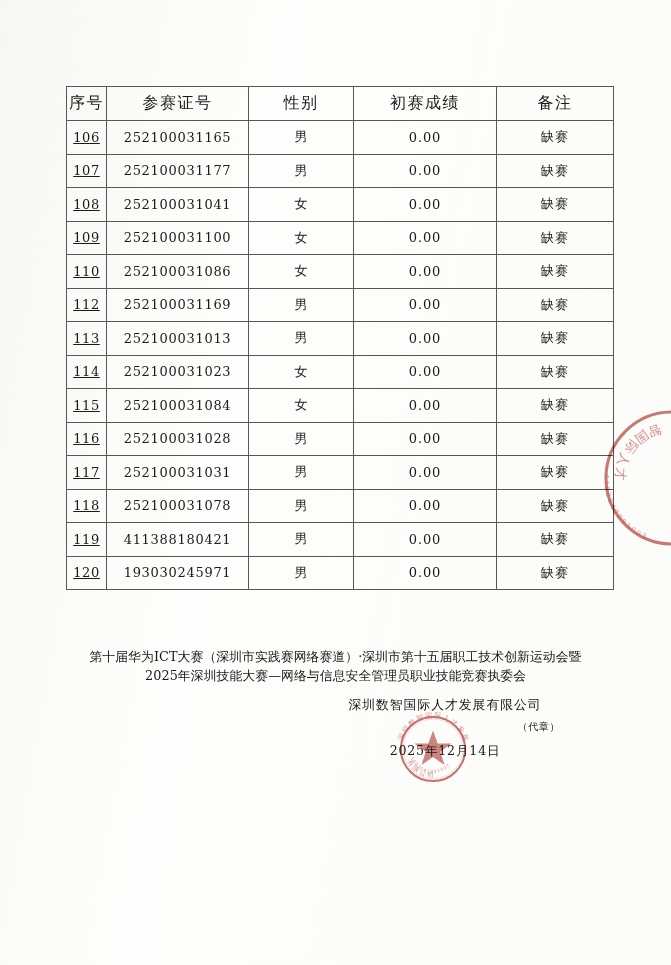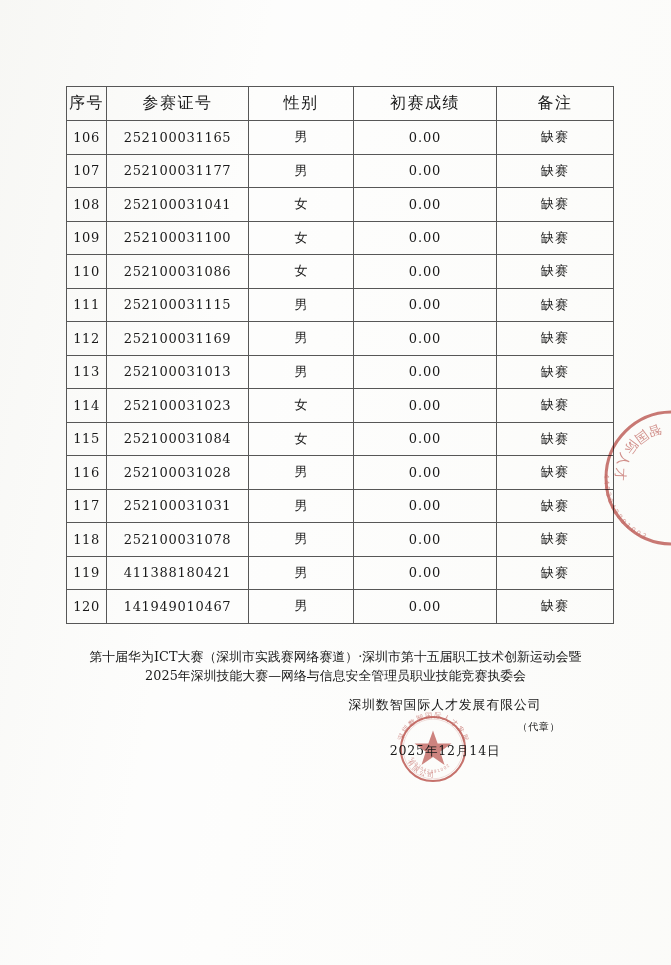--- a/index.html
+++ b/index.html
@@ -60,21 +60,21 @@
   table.grades td {
     height: 30.5px;
     font-size: 13px;
   }
   col.c-idx  { width: 40px; }
   col.c-cert { width: 142px; }
   col.c-sex  { width: 105px; }
   col.c-score{ width: 143px; }
   col.c-note { width: 117px; }
 
-  td.idx   { font-size: 12.5px; letter-spacing: 0.6px; font-family: "DejaVu Serif", "Liberation Serif", serif; }
+  td.idx   { font-size: 12.5px; letter-spacing: 0.6px; font-family: "DejaVu Serif", "Liberation Serif", serif; text-decoration: underline; }
   td.cert  { font-size: 13px; letter-spacing: 0.7px; }
   td.sex   { font-size: 13.5px; }
   td.score { font-size: 13px; letter-spacing: 0.9px; }
   td.note  { font-size: 13.5px; letter-spacing: 1.2px; }
 
   
   .notice {
     position: absolute;
     left: 72px;
     top: 581px;
@@ -204,27 +204,20 @@
             <td class="note">缺赛</td>
           </tr>
           <tr>
             <td class="idx">110</td>
             <td class="cert">252100031086</td>
             <td class="sex">女</td>
             <td class="score">0.00</td>
             <td class="note">缺赛</td>
           </tr>
           <tr>
-            <td class="idx">111</td>
-            <td class="cert">252100031115</td>
-            <td class="sex">男</td>
-            <td class="score">0.00</td>
-            <td class="note">缺赛</td>
-          </tr>
-          <tr>
             <td class="idx">112</td>
             <td class="cert">252100031169</td>
             <td class="sex">男</td>
             <td class="score">0.00</td>
             <td class="note">缺赛</td>
           </tr>
           <tr>
             <td class="idx">113</td>
             <td class="cert">252100031013</td>
             <td class="sex">男</td>
@@ -268,21 +261,21 @@
           </tr>
           <tr>
             <td class="idx">119</td>
             <td class="cert">411388180421</td>
             <td class="sex">男</td>
             <td class="score">0.00</td>
             <td class="note">缺赛</td>
           </tr>
           <tr>
             <td class="idx">120</td>
-            <td class="cert">141949010467</td>
+            <td class="cert">193030245971</td>
             <td class="sex">男</td>
             <td class="score">0.00</td>
             <td class="note">缺赛</td>
           </tr>
         </tbody>
     </table>
   </div>
 
 
   <div class="committee">

